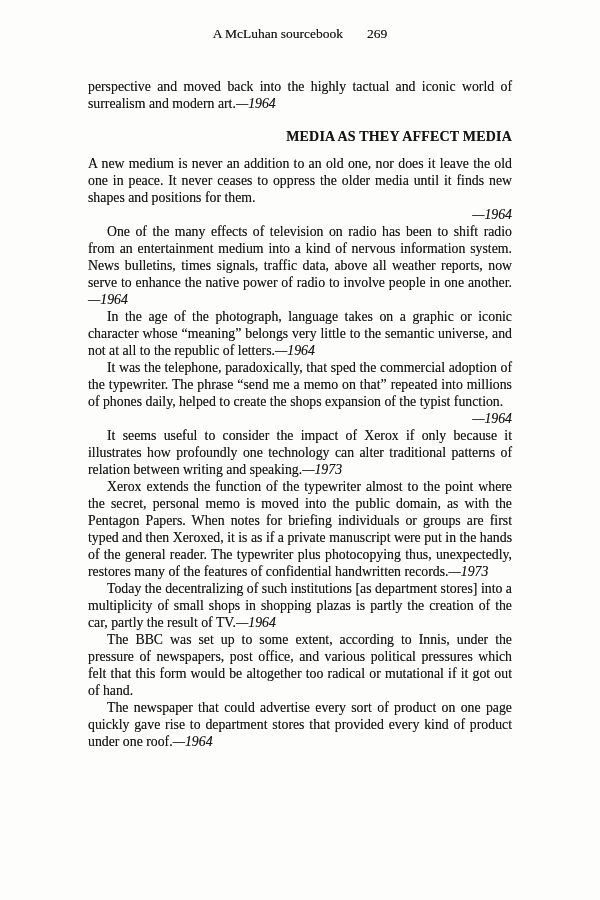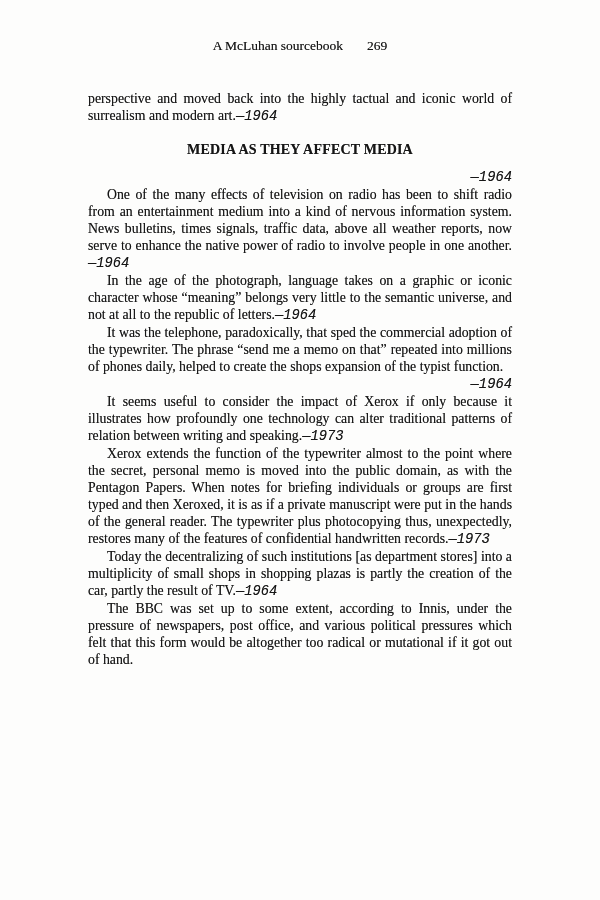--- a/index.html
+++ b/index.html
@@ -20,65 +20,65 @@
     height: 900px;
     padding: 26px 88px 0 88px;
     text-shadow: 0 0 0.35px rgba(20,20,20,0.55);
   }
   .running-header {
     text-align: center;
     font-size: 13.5px;
     line-height: 16px;
     margin-bottom: 36px;
     white-space: nowrap;
-    margin-top: 12px;
   }
   .running-header .pagenum {
     margin-left: 24px;
   }
   .content {
     font-size: 13.8px;
     line-height: 17px;
   }
   .para {
     margin: 0;
     text-align: justify;
   }
   .para.indent {
     text-indent: 19px;
   }
   .attr {
     font-style: italic;
-    font-family: Liberation Mono, monospace;
   }
   .attr-line {
     text-align: right;
     margin: 0;
   }
   .section-heading {
     font-size: 14px;
     font-weight: bold;
-    text-align: center;
+    text-align: right;
     margin: 16px 0 10px 0;
     letter-spacing: 0.2px;
   }
 </style>
 </head>
 <body>
 
 <div class="page">
   <div class="running-header">
     <span>A McLuhan sourcebook</span><span class="pagenum">269</span>
   </div>
   <div class="content">
       <p class="para">perspective and moved back into the highly tactual and iconic world of surrealism and modern art.<span class="attr">—1964</span></p>
       <h2 class="section-heading">MEDIA AS THEY AFFECT MEDIA</h2>
+      <p class="para">A new medium is never an addition to an old one, nor does it leave the old one in peace. It never ceases to oppress the older media until it finds new shapes and positions for them.</p>
       <div class="attr-line"><span class="attr">—1964</span></div>
       <p class="para indent">One of the many effects of television on radio has been to shift radio from an entertainment medium into a kind of nervous information system. News bulletins, times signals, traffic data, above all weather reports, now serve to enhance the native power of radio to involve people in one another.<span class="attr">—1964</span></p>
       <p class="para indent">In the age of the photograph, language takes on a graphic or iconic character whose “meaning” belongs very little to the semantic universe, and not at all to the republic of letters.<span class="attr">—1964</span></p>
       <p class="para indent">It was the telephone, paradoxically, that sped the commercial adoption of the typewriter. The phrase “send me a memo on that” repeated into millions of phones daily, helped to create the shops expansion of the typist function.</p>
       <div class="attr-line"><span class="attr">—1964</span></div>
       <p class="para indent">It seems useful to consider the impact of Xerox if only because it illustrates how profoundly one technology can alter traditional patterns of relation between writing and speaking.<span class="attr">—1973</span></p>
       <p class="para indent">Xerox extends the function of the typewriter almost to the point where the secret, personal memo is moved into the public domain, as with the Pentagon Papers. When notes for briefing individuals or groups are first typed and then Xeroxed, it is as if a private manuscript were put in the hands of the general reader. The typewriter plus photocopying thus, unexpectedly, restores many of the features of confidential handwritten records.<span class="attr">—1973</span></p>
       <p class="para indent">Today the decentralizing of such institutions [as department stores] into a multiplicity of small shops in shopping plazas is partly the creation of the car, partly the result of TV.<span class="attr">—1964</span></p>
       <p class="para indent">The BBC was set up to some extent, according to Innis, under the pressure of newspapers, post office, and various political pressures which felt that this form would be altogether too radical or mutational if it got out of hand.</p>
+      <p class="para indent">The newspaper that could advertise every sort of product on one page quickly gave rise to department stores that provided every kind of product under one roof.<span class="attr">—1964</span></p>
     </div>
 </div>
 
 </body></html>

